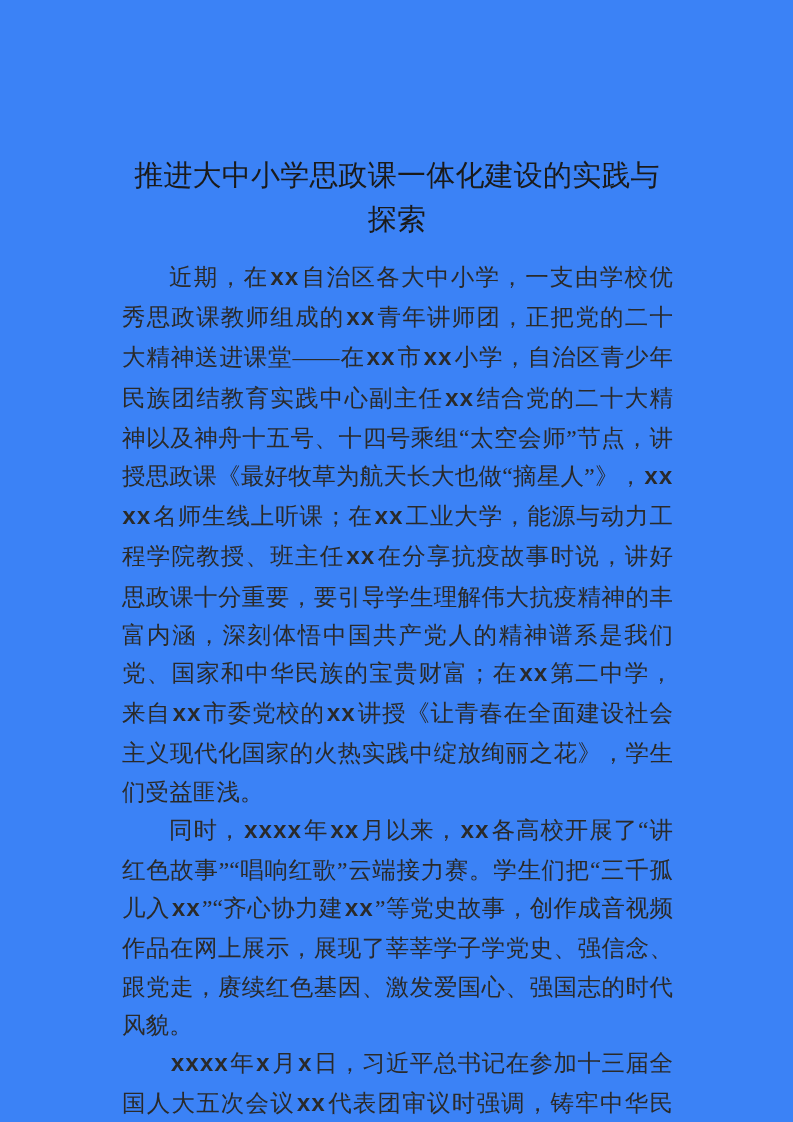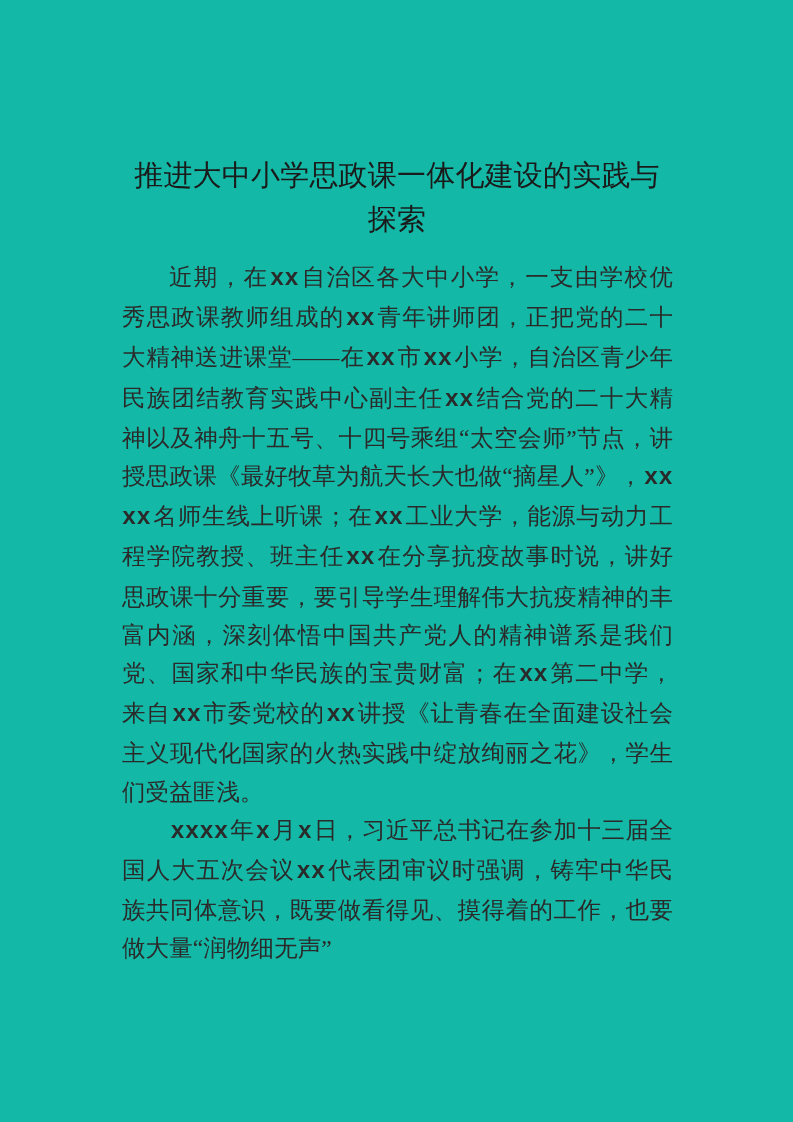--- a/index.html
+++ b/index.html
@@ -12,21 +12,21 @@
     height: 1122px;
     overflow: hidden;
     font-family: "Liberation Serif", "DejaVu Serif", serif;
     color: #000000;
   }
 
   #page {
     position: relative;
     width: 793px;
     height: 1122px;
-    background: #14b8a6;
+    background: #3b82f6;
     box-sizing: border-box;
   }
 
   
   .doc-title {
     position: absolute;
     left: 122px;
     top: 134px;
     width: 550px;
     text-align: center;
@@ -73,16 +73,17 @@
 <body>
 
 <div id="page">
 
   <h1 class="doc-title">
     <span>推进大中小学思政课一体化建设的实践与</span><wbr><span>探索</span>
   </h1>
 
   <div class="doc-body">
     <p class="para">近期，在<span class="lat">xx</span>自治区各大中小学，一支由学校优秀思政课教师组成的<span class="lat">xx</span>青年讲师团，正把党的二十大精神送进课堂——在<span class="lat">xx</span>市<span class="lat">xx</span>小学，自治区青少年民族团结教育实践中心副主任<span class="lat">xx</span>结合党的二十大精神以及神舟十五号、十四号乘组“太空会师”节点，讲授思政课《最好牧草为航天长大也做“摘星人”》，<span class="lat">xxxx</span>名师生线上听课；在<span class="lat">xx</span>工业大学，能源与动力工程学院教授、班主任<span class="lat">xx</span>在分享抗疫故事时说，讲好思政课十分重要，要引导学生理解伟大抗疫精神的丰富内涵，深刻体悟中国共产党人的精神谱系是我们党、国家和中华民族的宝贵财富；在<span class="lat">xx</span>第二中学，来自<span class="lat">xx</span>市委党校的<span class="lat">xx</span>讲授《让青春在全面建设社会主义现代化国家的火热实践中绽放绚丽之花》，学生们受益匪浅。</p>
+    <p class="para">同时，<span class="lat">xxxx</span>年<span class="lat">xx</span>月以来，<span class="lat">xx</span>各高校开展了“讲红色故事”“唱响红歌”云端接力赛。学生们把“三千孤儿入<span class="lat">xx</span>”“齐心协力建<span class="lat">xx</span>”等党史故事，创作成音视频作品在网上展示，展现了莘莘学子学党史、强信念、跟党走，赓续红色基因、激发爱国心、强国志的时代风貌。</p>
     <p class="para"><span class="lat">xxxx</span>年<span class="lat">x</span>月<span class="lat">x</span>日，习近平总书记在参加十三届全国人大五次会议<span class="lat">xx</span>代表团审议时强调，铸牢中华民族共同体意识，既要做看得见、摸得着的工作，也要做大量“润物细无声”</p>
   </div>
 
 </div>
 
 </body></html>

